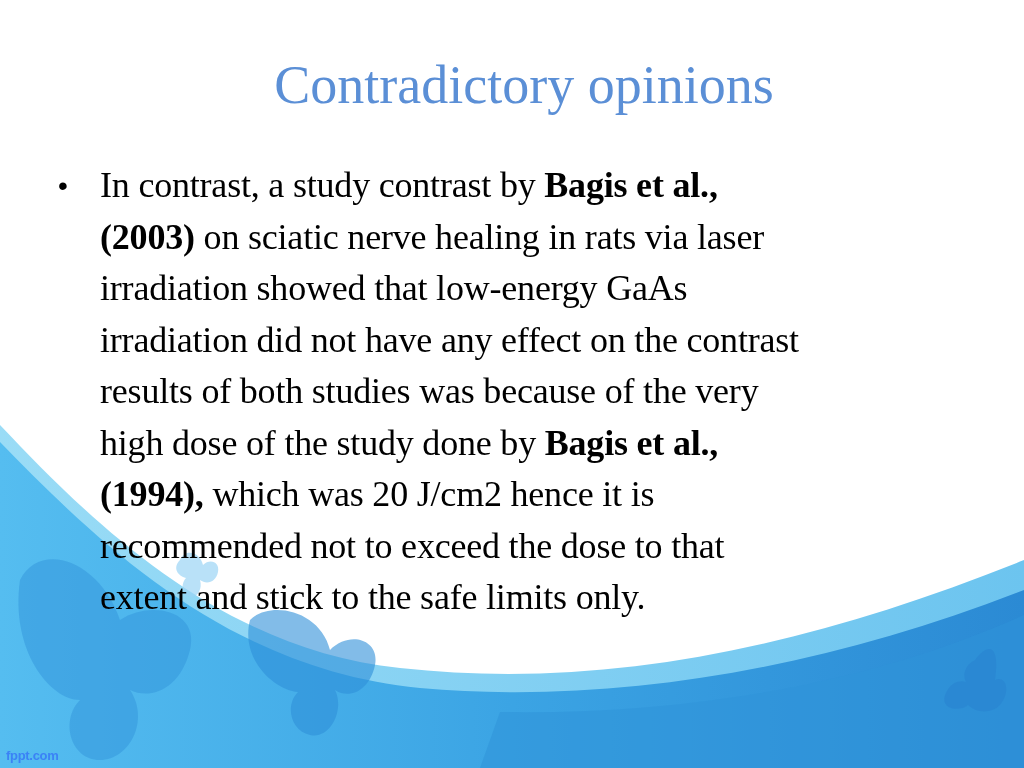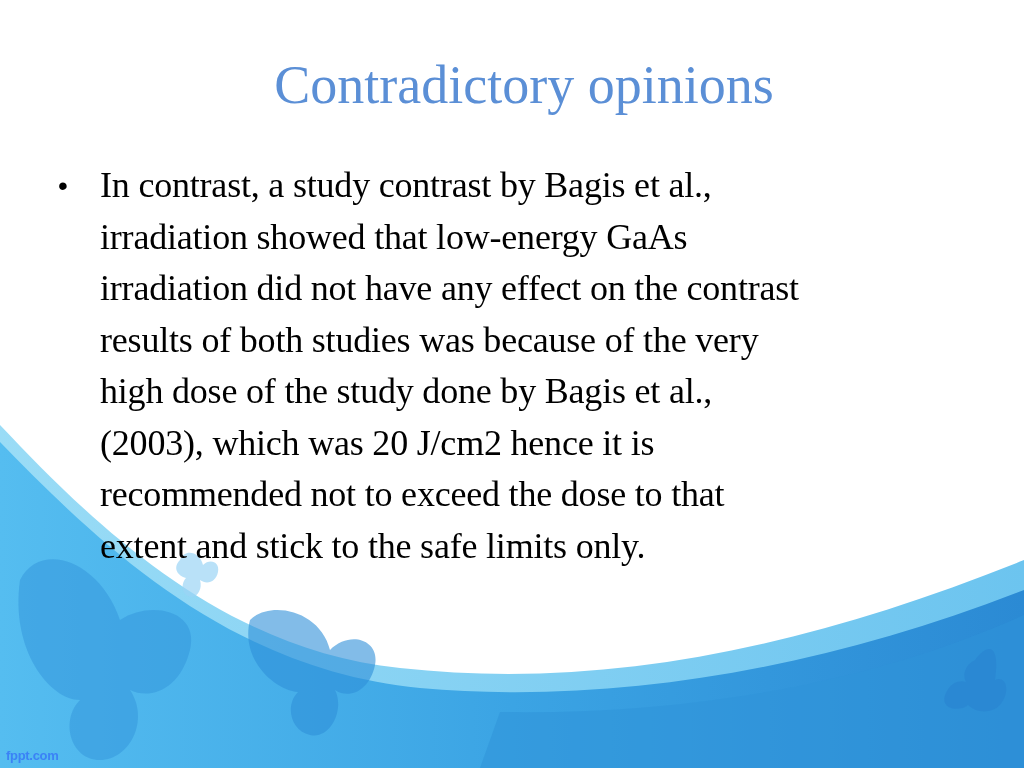--- a/index.html
+++ b/index.html
@@ -22,21 +22,21 @@
   .bullet-item {
     position: relative; padding-left: 42px;
     font-size: 36px; line-height: 51.5px; color: #000000;
     letter-spacing: -0.2px;
   }
   .bullet-dot {
     position: absolute; left: 0; top: 0; width: 30px; text-align: left;
     font-family: "Liberation Sans", sans-serif; font-size: 28px;
   }
   .line { display: block; white-space: nowrap; }
-  .bold { font-weight: normal; }
+  .bold { font-weight: bold; }
   .brand {
     position: absolute; left: 6px; top: 748px; z-index: 3;
     color: #3b82f6; font-family: "Liberation Sans", sans-serif;
     font-size: 13px; font-weight: bold; letter-spacing: -0.3px;
   }
 </style>
 </head>
 <body>
 
 <svg class="bg-waves" viewBox="0 0 1024 768" xmlns="http://www.w3.org/2000/svg">
@@ -73,27 +73,30 @@
 </svg>
 
 <h1 class="slide-title">Contradictory opinions</h1>
 
 <ul class="bullet-list">
   <li class="bullet-item">
     <span class="bullet-dot">•</span>
     <span class="line">
       <span>In contrast, a study contrast by </span><span class="bold">Bagis et al.,</span>
     </span>
+    <span class="line">
+      <span class="bold">(2003)</span><span> on sciatic nerve healing in rats via laser</span>
+    </span>
     <span class="line">irradiation showed that low-energy GaAs</span>
     <span class="line">irradiation did not have any effect on the contrast</span>
     <span class="line">results of both studies was because of the very</span>
     <span class="line">
       <span>high dose of the study done by </span><span class="bold">Bagis et al.,</span>
     </span>
     <span class="line">
-      <span class="bold">(2003),</span><span> which was 20 J/cm2 hence it is</span>
+      <span class="bold">(1994),</span><span> which was 20 J/cm2 hence it is</span>
     </span>
     <span class="line">recommended not to exceed the dose to that</span>
     <span class="line">extent and stick to the safe limits only.</span>
   </li>
 </ul>
 
 <div class="brand">fppt.com</div>
 
 </body></html>

